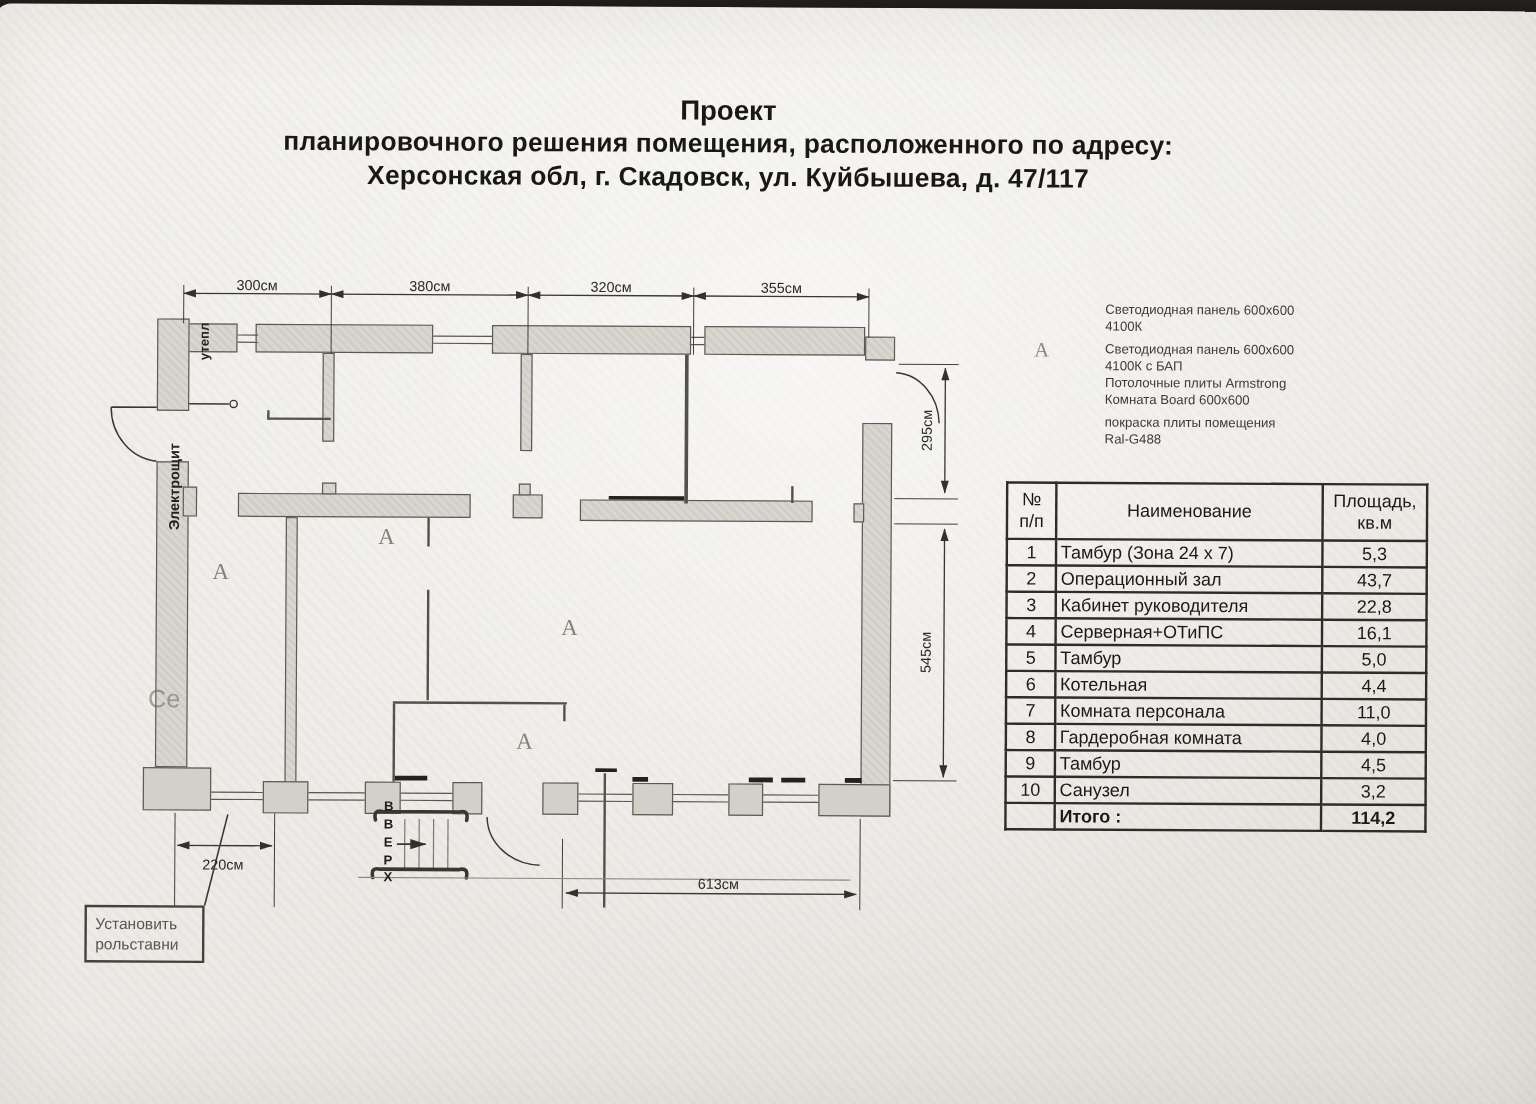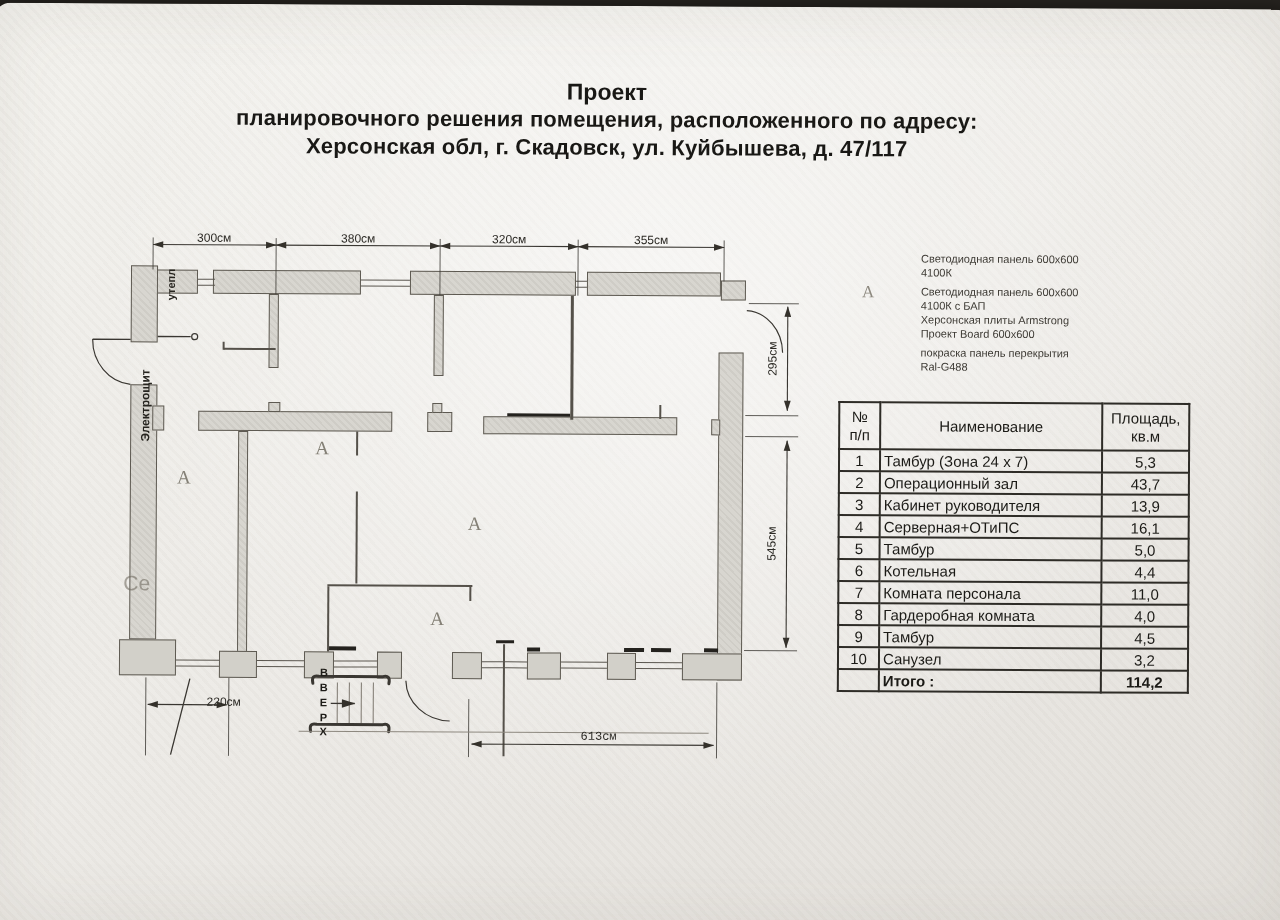--- a/index.html
+++ b/index.html
@@ -171,56 +171,60 @@
         <path d="M300,733 H710" stroke="#8d887f" stroke-width="1"></path>
       </g>
     </svg>
 
     <div class="dimlabel" style="left:213px;top:240px;">300см</div>
     <div class="dimlabel" style="left:357px;top:240px;">380см</div>
     <div class="dimlabel" style="left:508px;top:240px;">320см</div>
     <div class="dimlabel" style="left:650px;top:240px;">355см</div>
     <div class="dimlabel vert" style="left:772px;top:358px;">295см</div>
     <div class="dimlabel vert" style="left:772px;top:543px;">545см</div>
-    <div class="dimlabel" style="left:187px;top:704px;margin-left:38px;">220см</div>
-    <div class="dimlabel" style="left:600px;top:737px;font-family:Liberation Mono, monospace;">613см</div>
+    <div class="dimlabel" style="left:187px;top:723px;">220см</div>
+    <div class="dimlabel" style="left:600px;top:737px;">613см</div>
 
     <div class="rotlabel" style="left:145px;top:408px;font-size:12px;">Электрощит</div>
     <div class="rotlabel" style="left:170px;top:287px;font-size:11px;">утепл</div>
     <div class="bleed">Се</div>
 
     <div class="amark" style="left:184px;top:480px;">А</div>
     <div class="amark" style="left:322px;top:450px;">А</div>
     <div class="amark" style="left:475px;top:525px;">А</div>
     <div class="amark" style="left:438px;top:620px;">А</div>
 
     <div class="stairletter" style="left:321px;top:668px;">В</div>
     <div class="stairletter" style="left:321px;top:683px;">В</div>
     <div class="stairletter" style="left:321px;top:698px;">Е</div>
     <div class="stairletter" style="left:321px;top:713px;">Р</div>
     <div class="stairletter" style="left:321px;top:727px;">Х</div>
 
+    <div class="notebox">
+      <div>Установить</div>
+      <div>рольставни</div>
+    </div>
   </div>
 
   <div>
     <div class="legendmark">А</div>
     <div class="legenditem" style="top:251px;">
       <div>Светодиодная панель 600x600</div>
       <div>4100К</div>
     </div>
     <div class="legenditem" style="top:284px;">
       <div>Светодиодная панель 600x600</div>
       <div>4100К с БАП</div>
     </div>
     <div class="legenditem" style="top:312px;">
-      <div>Херсонская плиты Armstrong</div>
-      <div>Проект Board 600x600</div>
+      <div>Потолочные плиты Armstrong</div>
+      <div>Комната Board 600x600</div>
     </div>
     <div class="legenditem" style="top:345px;">
-      <div>покраска панель перекрытия</div>
+      <div>покраска плиты помещения</div>
       <div>Ral-G488</div>
     </div>
   </div>
 
   <table class="roomtable">
     <tbody>
           <tr>
       <th class="col-num">
         <span>№</span><br>
         <span>п/п</span>
@@ -237,21 +241,21 @@
       <td class="col-area">5,3</td>
     </tr>
     <tr>
       <td class="col-num">2</td>
       <td class="col-name">Операционный зал</td>
       <td class="col-area">43,7</td>
     </tr>
     <tr>
       <td class="col-num">3</td>
       <td class="col-name">Кабинет руководителя</td>
-      <td class="col-area">13,9</td>
+      <td class="col-area">22,8</td>
     </tr>
     <tr>
       <td class="col-num">4</td>
       <td class="col-name">Серверная+ОТиПС</td>
       <td class="col-area">16,1</td>
     </tr>
     <tr>
       <td class="col-num">5</td>
       <td class="col-name">Тамбур</td>
       <td class="col-area">5,0</td>

